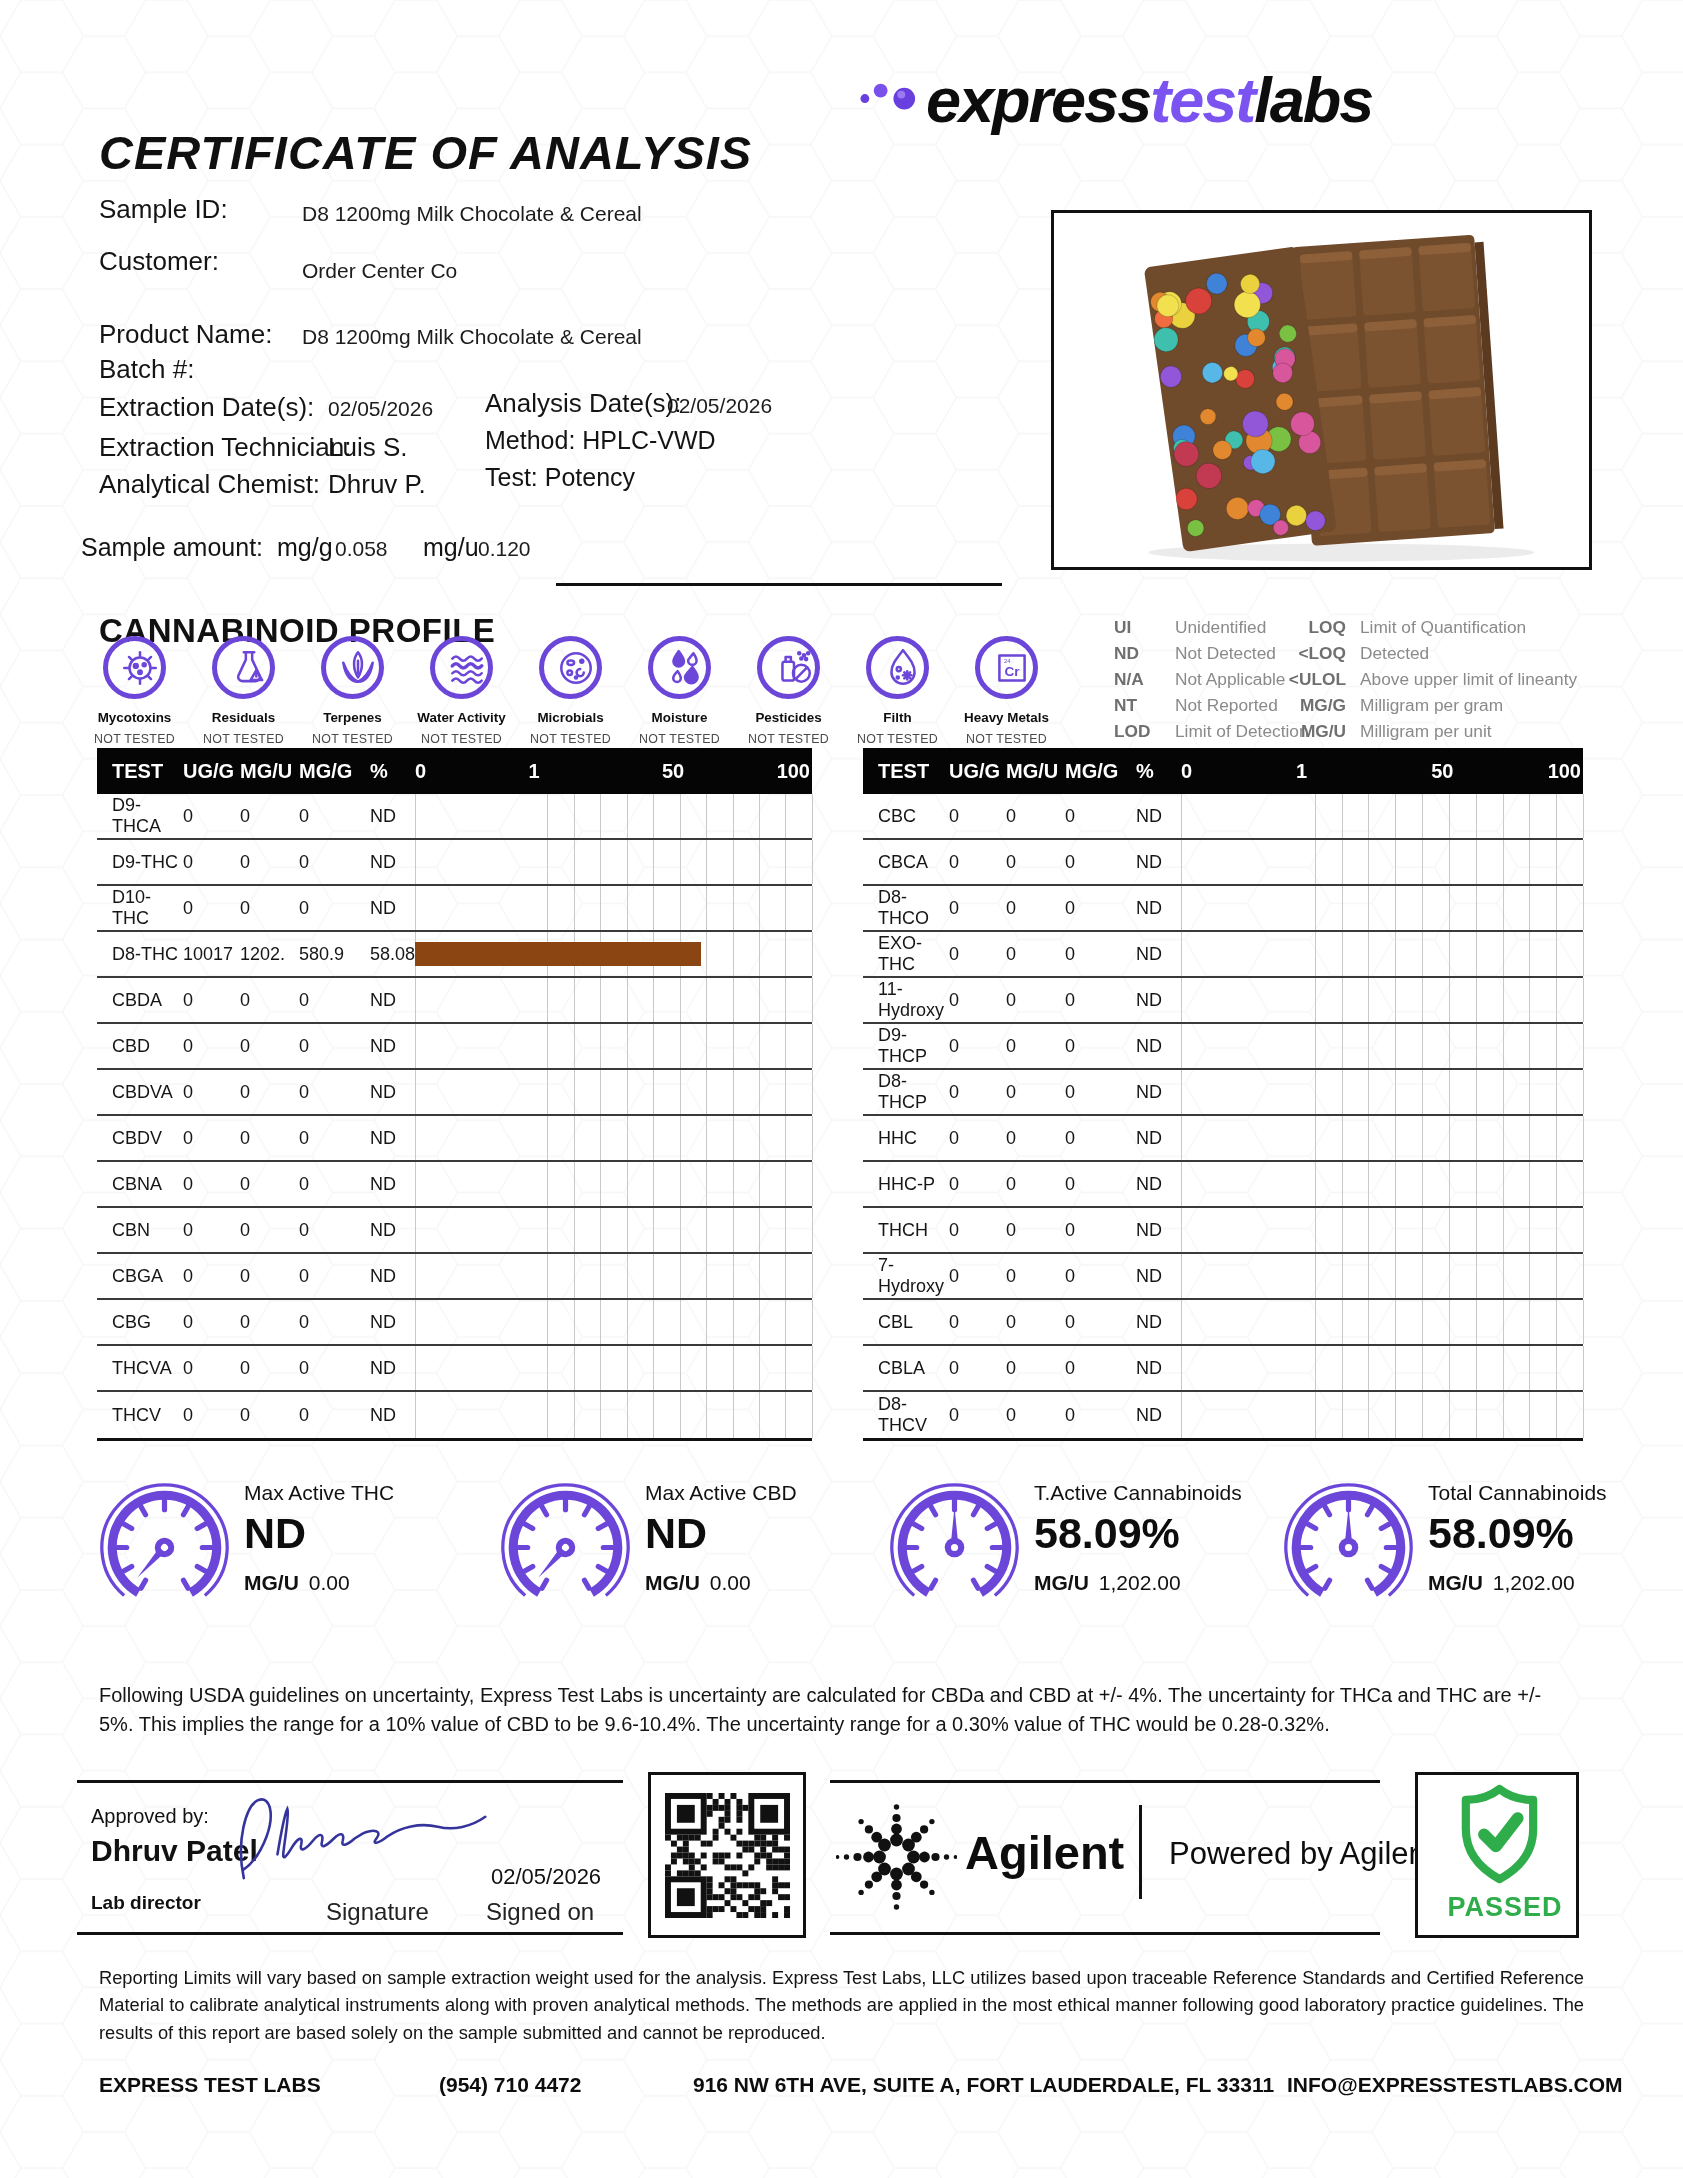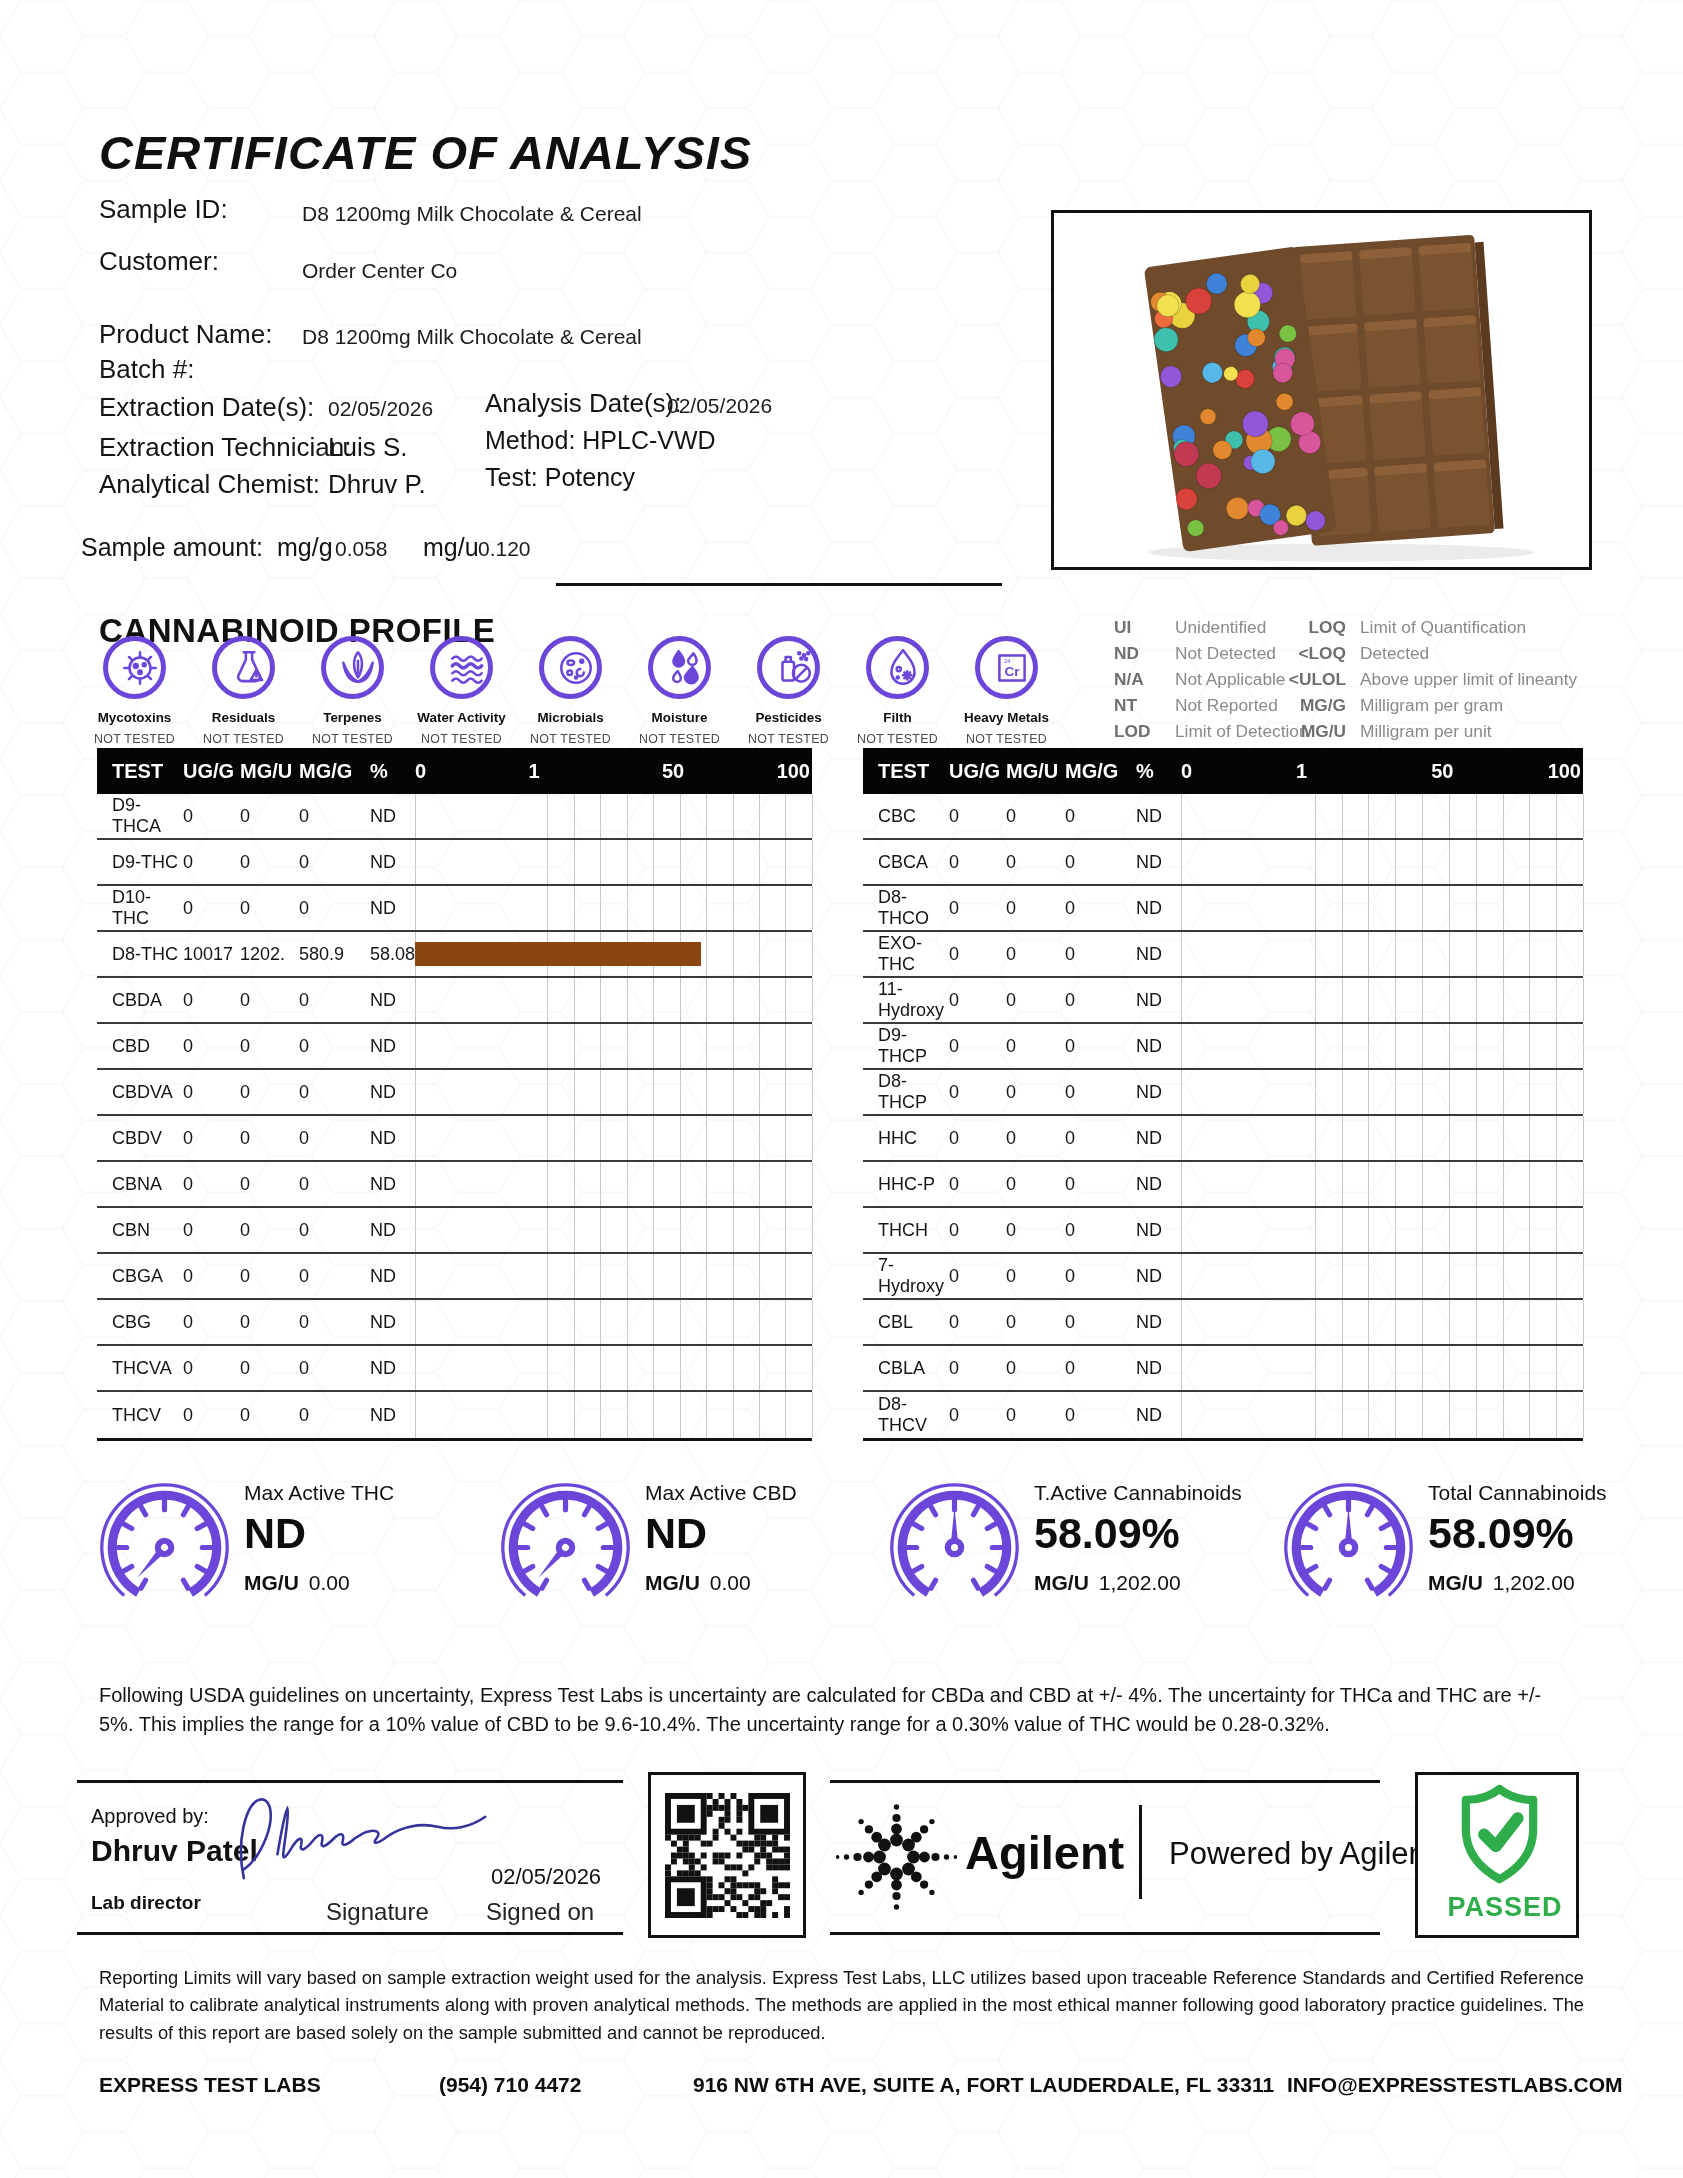--- a/index.html
+++ b/index.html
@@ -92,20 +92,29 @@
     <defs>
       <pattern id="hx" width="126" height="73" patternUnits="userSpaceOnUse">
         <path d="M21,0 L63,0 L84,36.5 L63,73 L21,73 L0,36.5 Z M84,36.5 L126,36.5" fill="none" stroke="#efeef2" stroke-width="1.4"></path>
       </pattern>
     </defs>
     <rect width="1700" height="2200" fill="url(#hx)"></rect>
   </svg>
 
   <div class="abs title" style="left:99px; top:125px;">CERTIFICATE OF ANALYSIS</div>
 
+  <div class="abs logo" style="left:853px; top:69px;">
+    <svg width="73" height="65" viewBox="0 0 74 66">
+      <circle cx="12" cy="30" r="4.5" fill="#6a3fe0"></circle>
+      <circle cx="28" cy="22" r="7" fill="#7a50ec"></circle>
+      <circle cx="52" cy="30" r="11" fill="#6a3fe0"></circle>
+      <circle cx="49" cy="26" r="4" fill="#9b7bf4"></circle>
+    </svg>
+    <div class="logo-text"><span class="lg-black">express</span><span class="lg-test">test</span><span class="lg-black">labs</span></div>
+  </div>
 
   <div class="abs lbl" style="left:99px; top:194px;">Sample ID:</div>
   <div class="abs val" style="left:302px; top:202px;">D8 1200mg Milk Chocolate &amp; Cereal</div>
 
   <div class="abs lbl" style="left:99px; top:246px;">Customer:</div>
   <div class="abs val" style="left:302px; top:259px;">Order Center Co</div>
 
   <div class="abs lbl" style="left:99px; top:319px;">Product Name:</div>
   <div class="abs val" style="left:302px; top:325px;">D8 1200mg Milk Chocolate &amp; Cereal</div>
 

